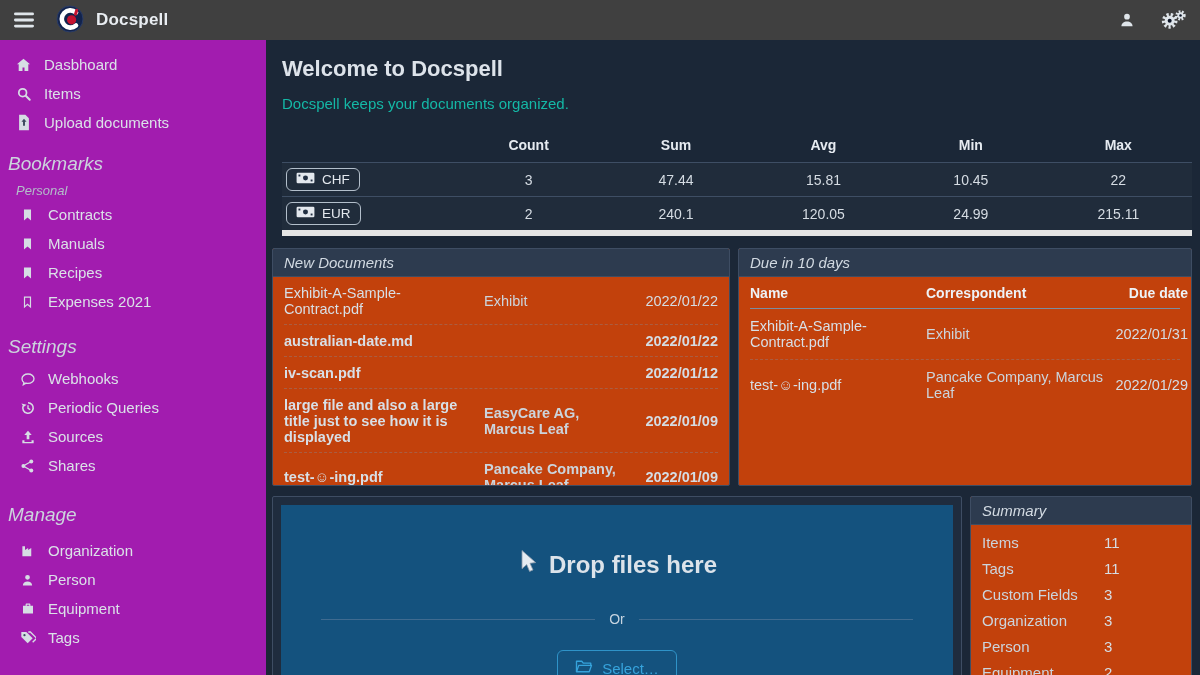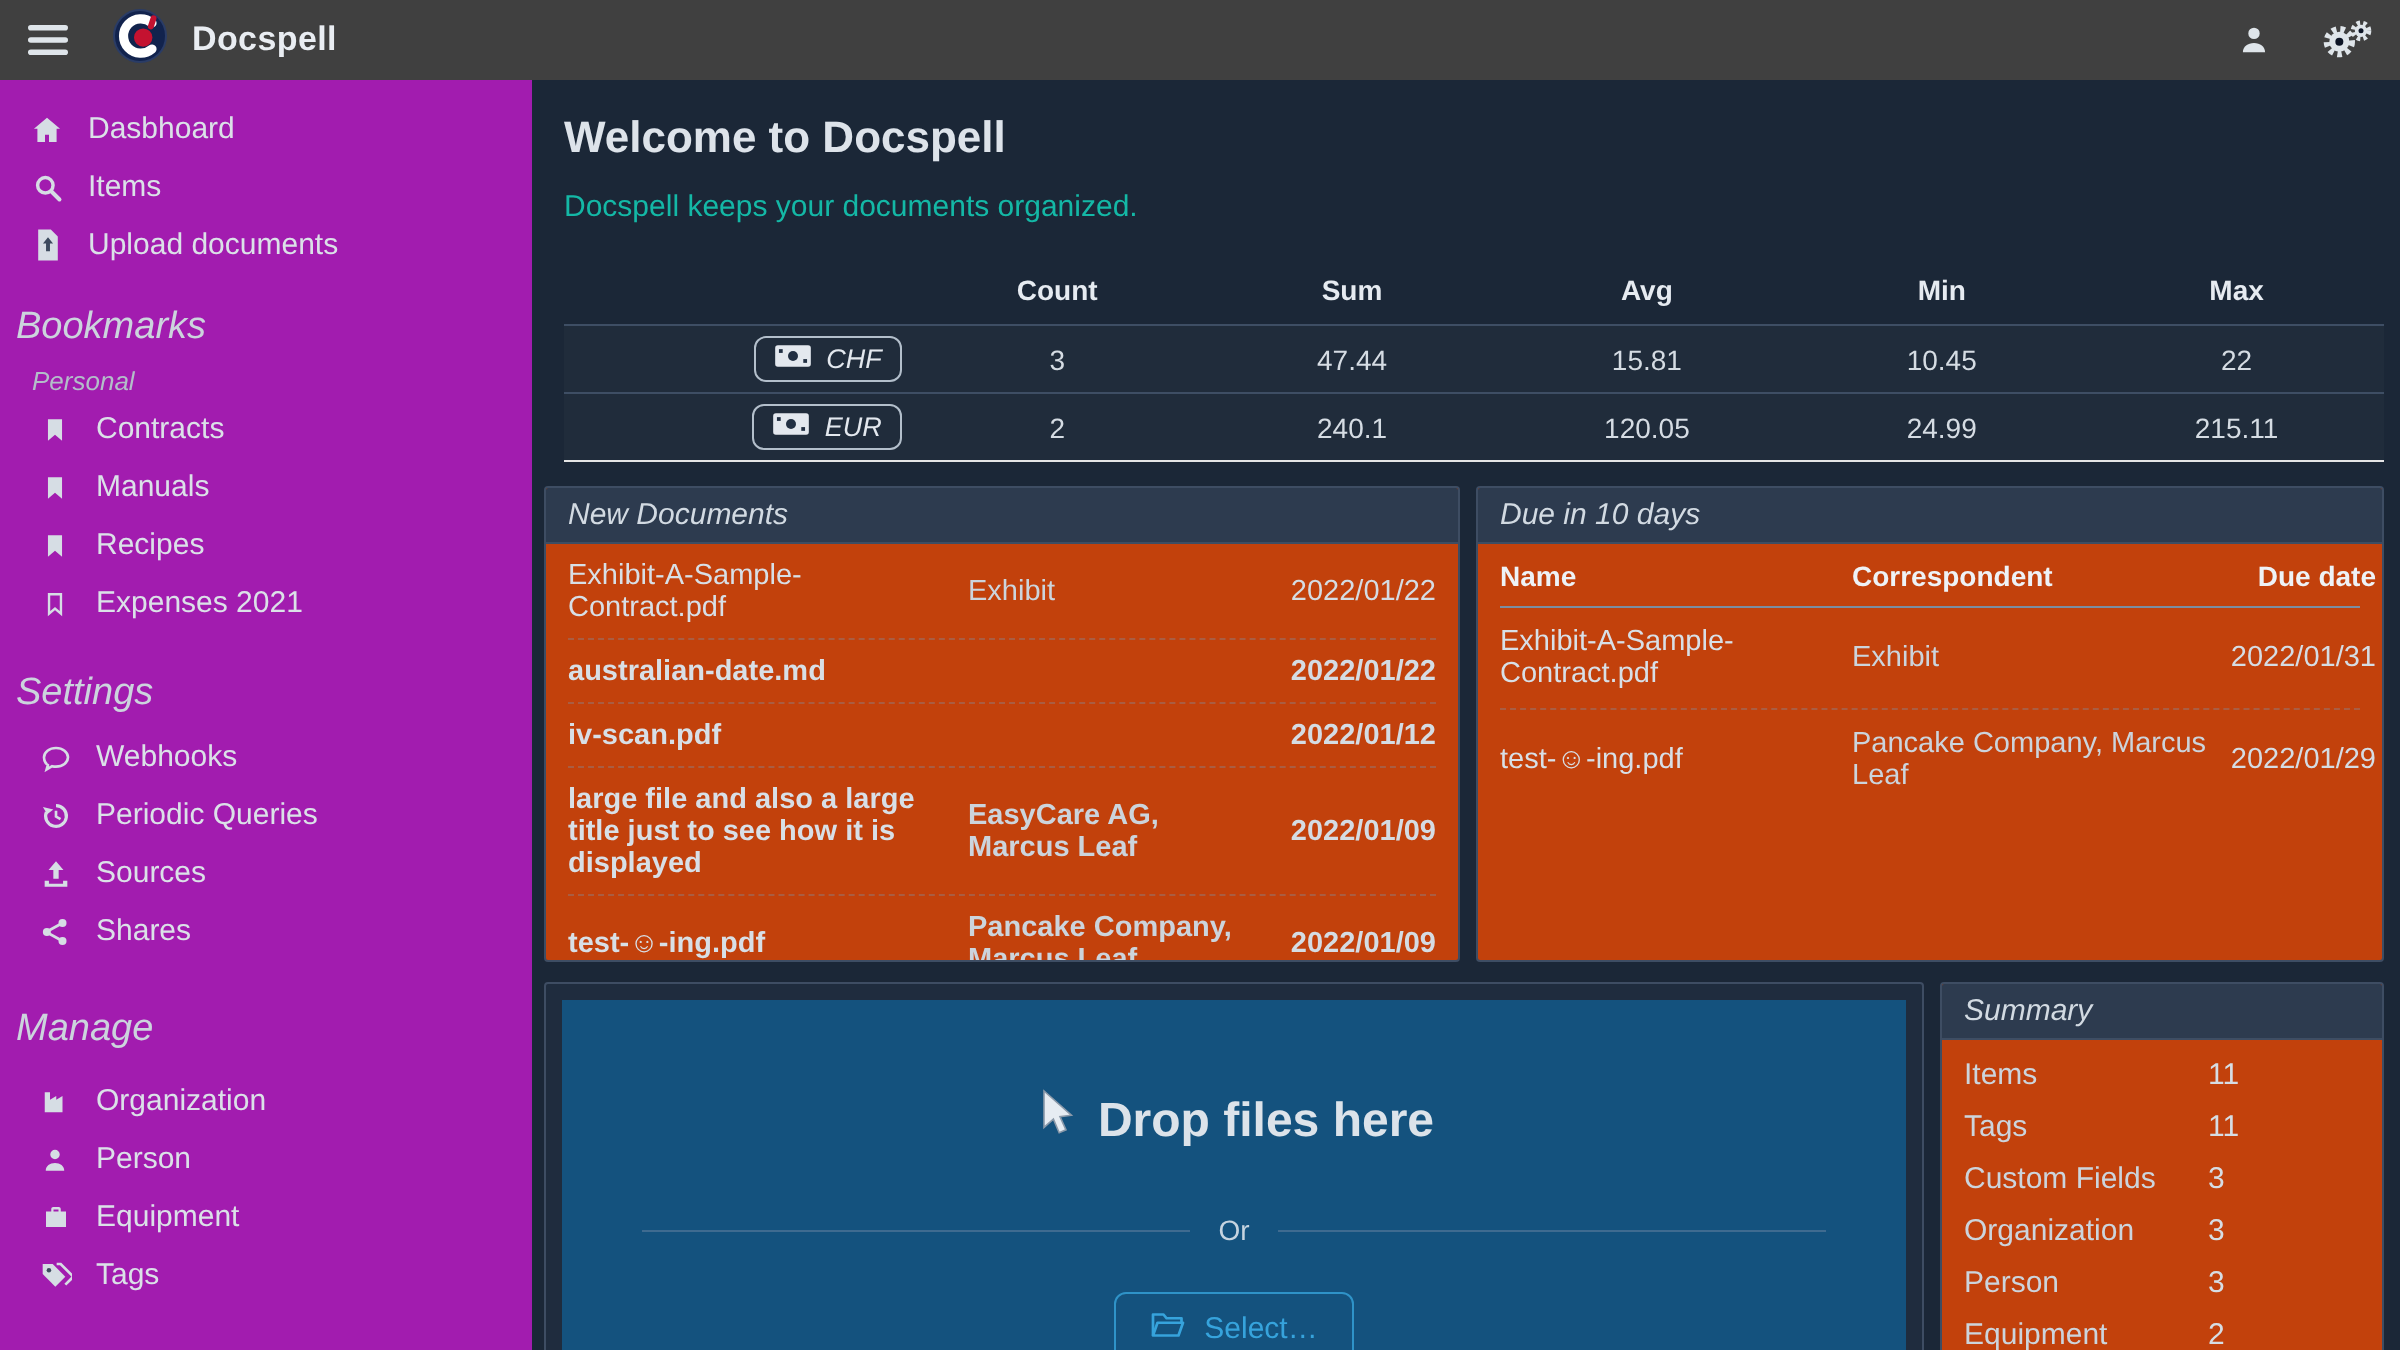--- a/index.html
+++ b/index.html
@@ -48,24 +48,24 @@
   .mt-manage { margin-top:24px; margin-bottom:10px; }
 
   
   .indent { margin-left:10px; }
   .page-title { font-size:22px; font-weight:bold; color:#dde3ea; margin-top:4px; }
   .page-subtitle { font-size:15px; color:#14b8a6; margin-top:13px; }
 
   
   .stats { width:calc(100% - 10px); margin:20px 0 12px 10px; border-collapse:collapse; table-layout:fixed; }
   .stats th { font-size:14px; font-weight:bold; color:#e6ebf1; text-align:center; padding:5px 4px 9px; }
-  .stats th.first, .stats td.first { width:19%; text-align:right;font-style:italic; }
+  .stats th.first, .stats td.first { width:19%; text-align:left; }
   .stats td { font-size:14px; color:#d5dce3; text-align:center; padding:5px 4px; }
   .stats tbody tr { background:rgba(255,255,255,0.025); border-top:1px solid #3e4e64; }
-  .stats tbody tr:last-child { border-bottom:1px solid #e5e5e5; }
+  .stats tbody tr:last-child { border-bottom:6px solid #e5e5e5; }
   .currency-badge {
     display:inline-flex; align-items:center; gap:7px;
     border:1px solid #b3bfcb; border-radius:6px; padding:3px 9px;
     color:#e3e8ee; font-size:13.5px; background:transparent;
   }
 
   
   .panel { border:1px solid #3e4d63; background:#c2410c; border-radius:2px; overflow:hidden; }
   .panel-head {
     background:#2d3b4f; border-bottom:1px solid #3e4d63;

